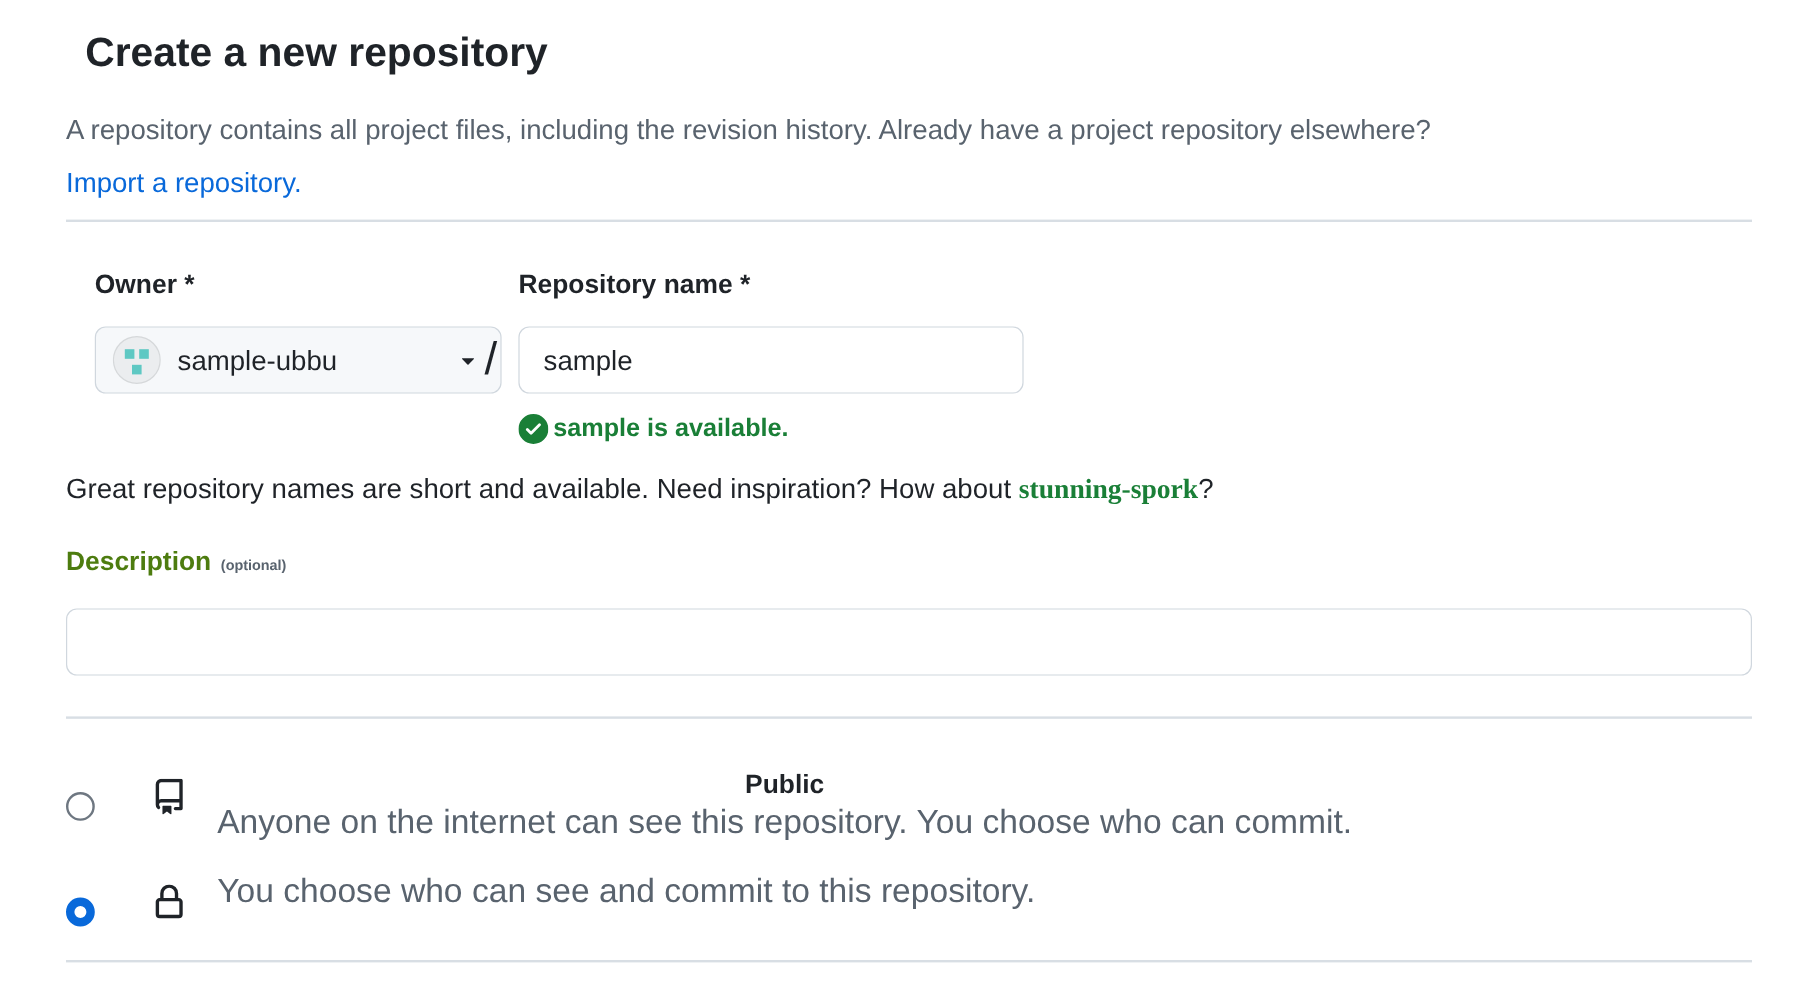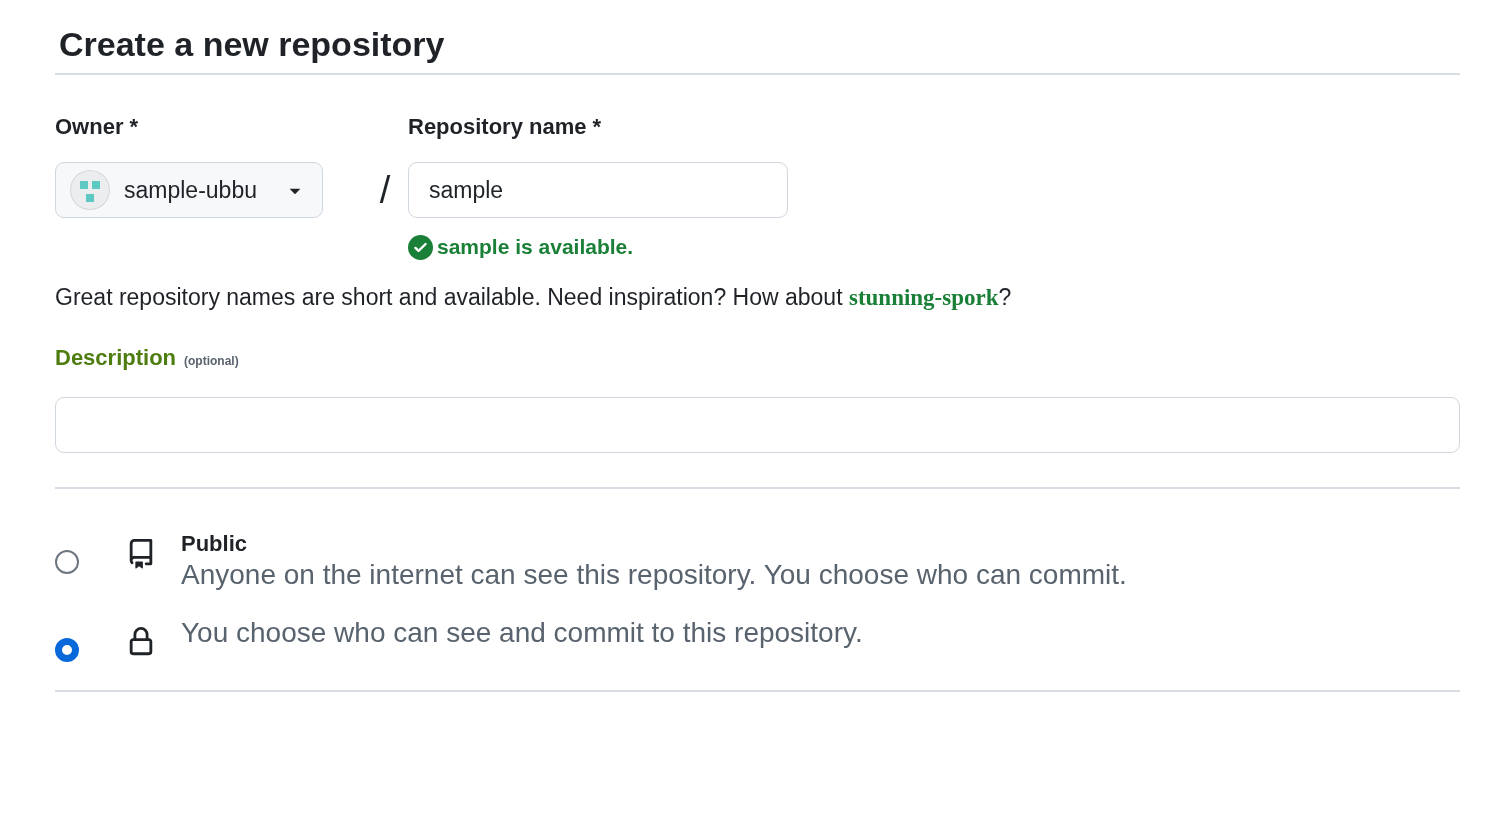--- a/index.html
+++ b/index.html
@@ -8,21 +8,21 @@
     width: 1496px; height: 838px;
     background: #ffffff;
     font-family: "Liberation Sans", sans-serif;
     color: #1f2328;
     overflow: hidden;
   }
   .content { padding: 0 36px 0 55px; }
 
   
   h1.page-title {
-    margin: 24px 0 0 4px;
+    margin: 24px 0 0 16px;
     font-size: 34px; line-height: 40px; font-weight: 700;
     color: #1f2328;
   }
   p.subtitle {
     margin: 22px 0 0 0;
     font-size: 23px; line-height: 44px;
     color: #59636e;
     max-width: 1405px;
   }
   a.import-link {
@@ -36,23 +36,23 @@
     margin: 9px 0 0 0;
   }
 
   
   .form-row { display: flex; align-items: flex-start; margin-top: 38px; }
   .field-label {
     display: block;
     font-size: 22px; line-height: 28px; font-weight: 700;
     color: #1f2328; margin-bottom: 21px;
   }
-  .owner-col { width: 307px; flex: none; }
+  .owner-col { width: 307px; flex: none; margin-left: 24px; }
   .owner-btn {
-    width: 268px; height: 56px;
+    width: 339px; height: 56px;
     background: #f6f8fa;
     border: 1px solid #d0d7de; border-radius: 9px;
     display: flex; align-items: center;
     padding: 0 16px 0 14px;
     font-family: "Liberation Sans", sans-serif;
     font-size: 23px; color: #1f2328;
     cursor: pointer;
   }
   .avatar {
     position: relative; width: 40px; height: 40px; flex: none;
@@ -74,21 +74,21 @@
     margin-top: 49px; line-height: 56px;
   }
   .repo-col { flex: none; }
   .text-input {
     height: 56px; border: 1px solid #d0d7de; border-radius: 9px;
     background: #ffffff;
     font-family: "Liberation Sans", sans-serif;
     font-size: 23px; color: #1f2328;
     padding: 0 20px; outline: none;
   }
-  .repo-input { width: 380px; }
+  .repo-input { width: 421px; }
 
   .availability {
     margin-top: 16px;
     display: flex; align-items: center; gap: 4px;
     color: #1a7f37; font-weight: 700; font-size: 21px; line-height: 26px;
   }
 
   p.suggestion {
     margin: 23px 0 0 0;
     font-size: 23px; line-height: 28px; color: #1f2328;
@@ -109,31 +109,32 @@
   .option { display: flex; align-items: flex-start; margin-bottom: 28px; }
   .radio {
     appearance: none; -webkit-appearance: none;
     width: 24px; height: 24px; flex: none;
     margin: 21px 0 0 0;
     border: 2px solid #6e7781; border-radius: 50%;
     background: #ffffff; cursor: pointer;
   }
   .radio:checked { border: 7.5px solid #0969da; }
   .option-icon { flex: none; margin: 10px 0 0 47px; width: 30px; display: flex; }
-  .option-text { margin-left: 25px; }
+  .option-text { margin-left: 25px; text-align: center; }
   .option-title { font-size: 22px; line-height: 30px; font-weight: 700; color: #1f2328; }
   .option-note { font-size: 28px; line-height: 28px; color: #59636e; margin-top: 2px; }
 </style>
 </head>
 <body>
 
 <div class="content">
 
   <h1 class="page-title">Create a new repository</h1>
 
+  <p class="subtitle"><span>A repository contains all project files, including the revision history. Already have a project repository elsewhere?</span><a class="import-link" href="#">Import a repository.</a></p>
 
   <hr class="divider">
 
   <div class="form-row">
     <div class="owner-col">
       <span class="field-label">Owner *</span>
       <button class="owner-btn">
         <span class="avatar">
           <span class="sq sq1"></span>
           <span class="sq sq2"></span>

